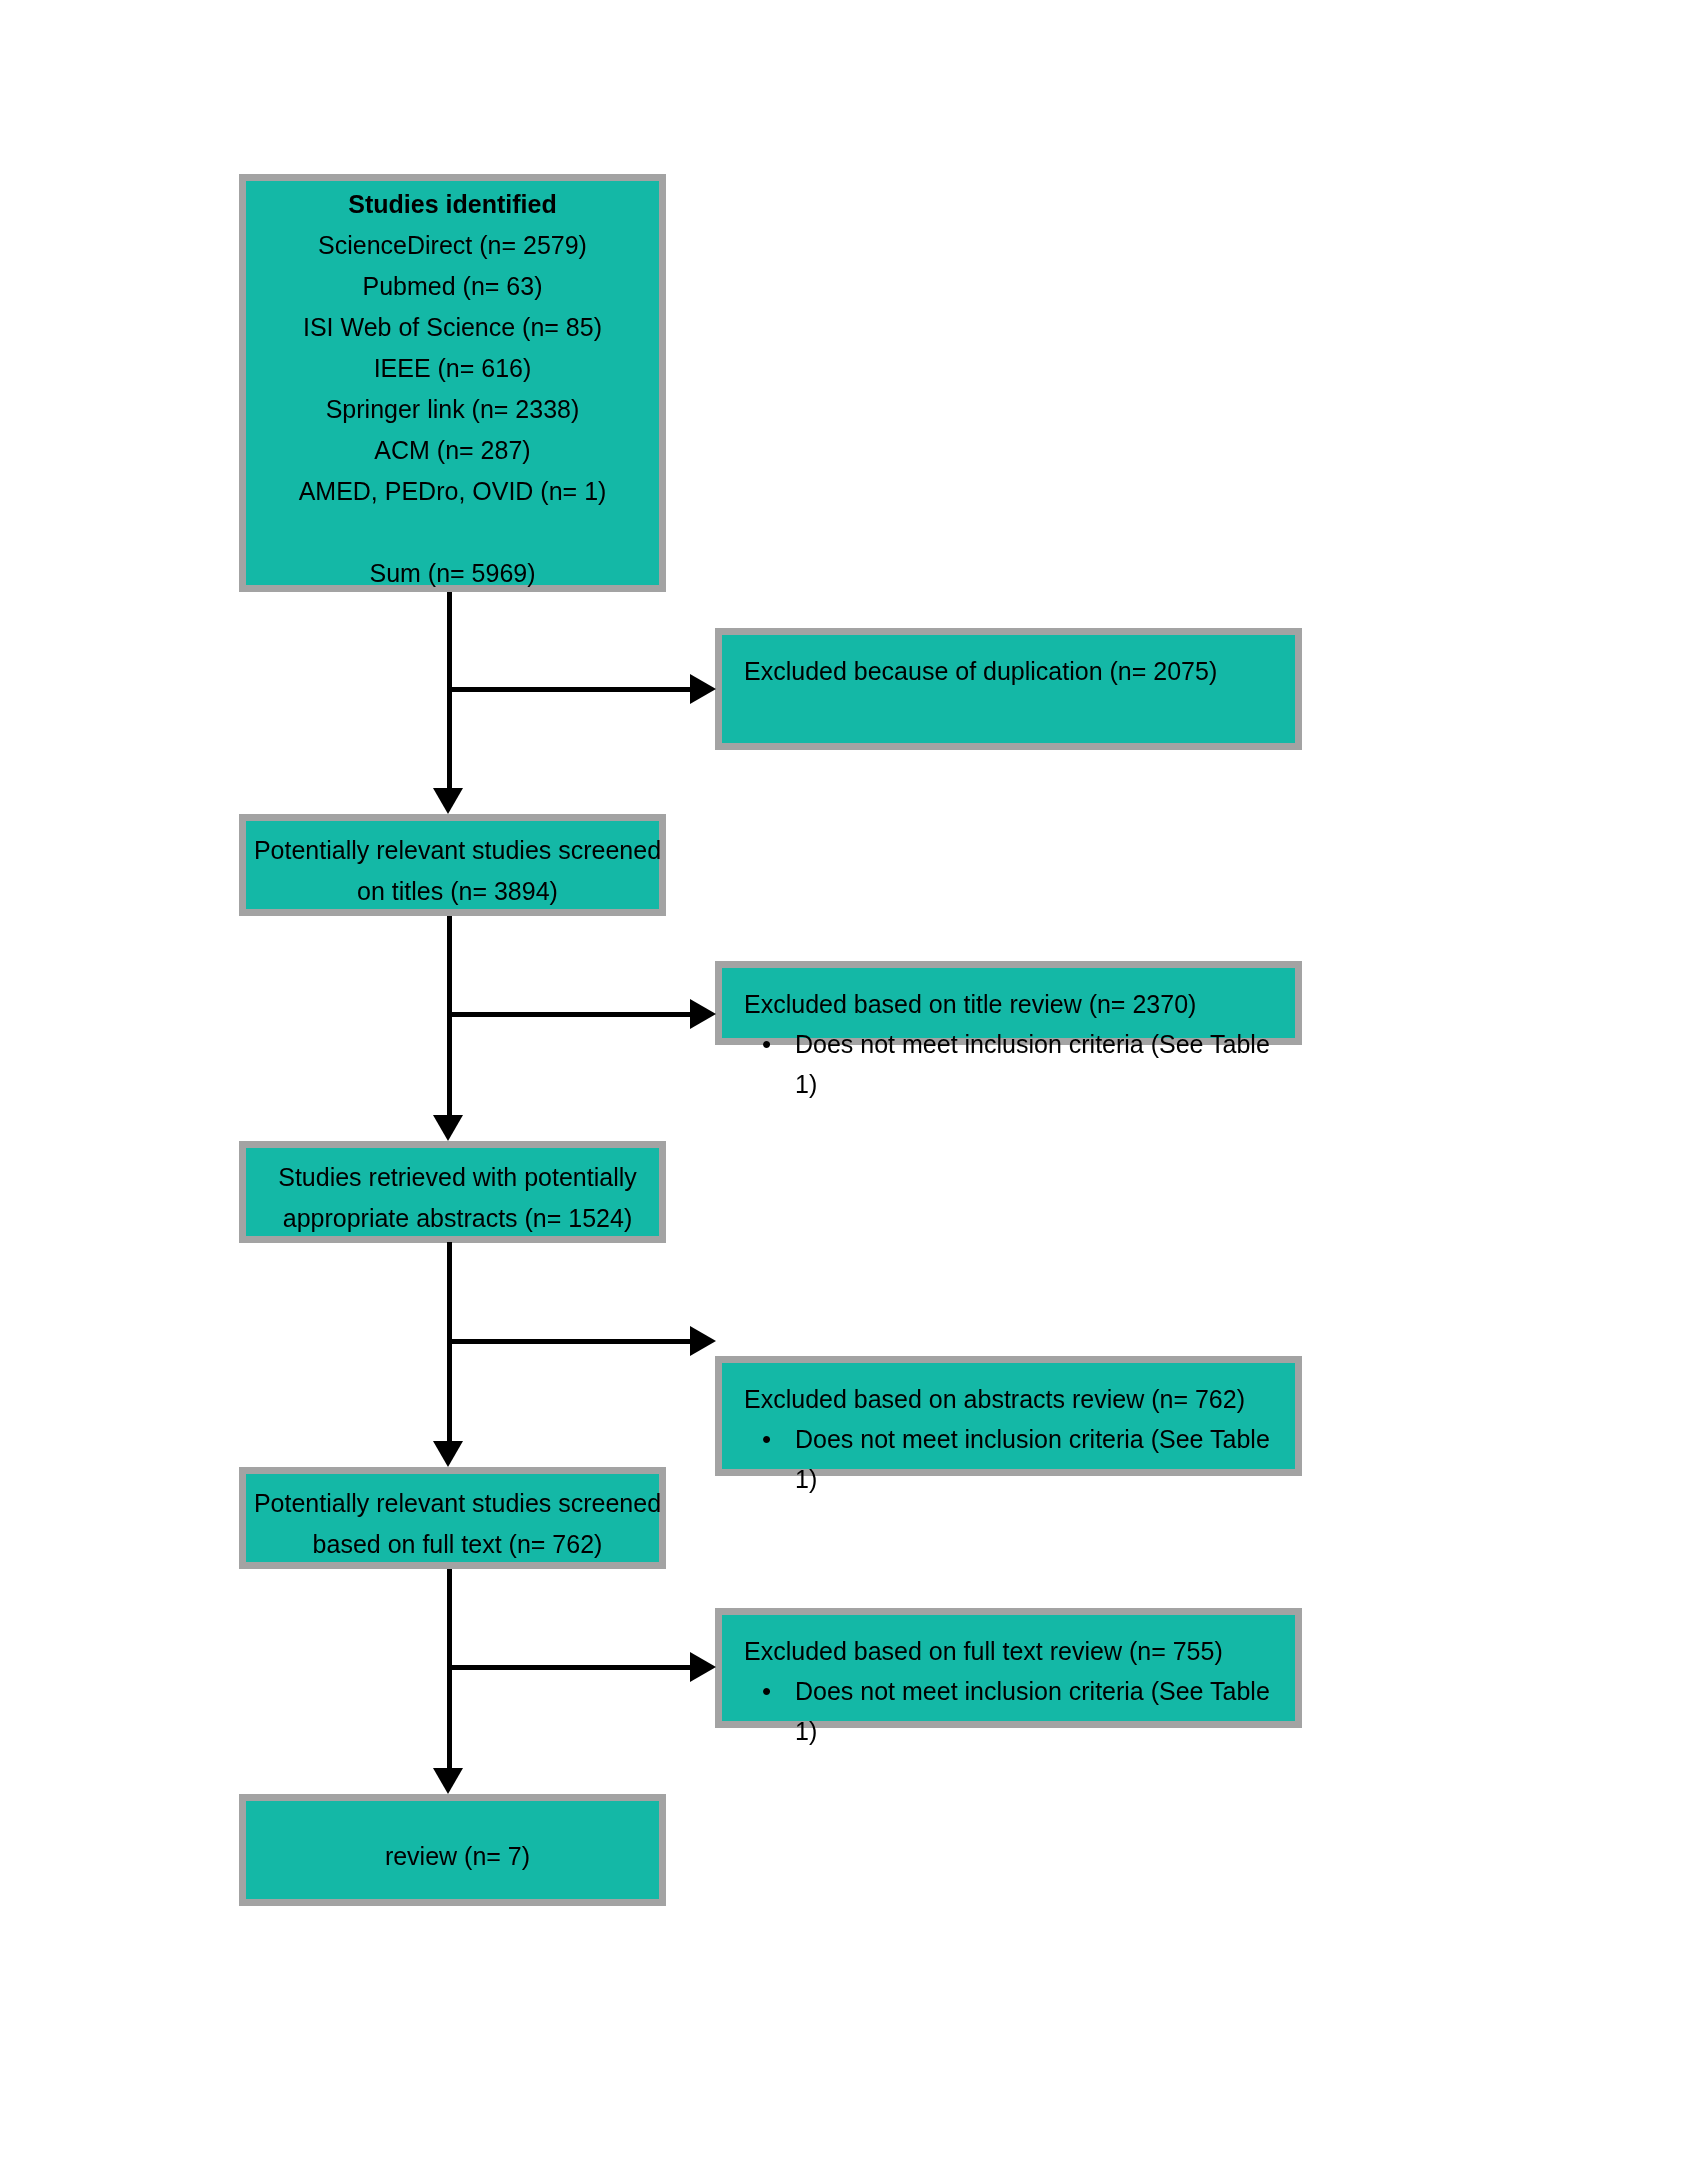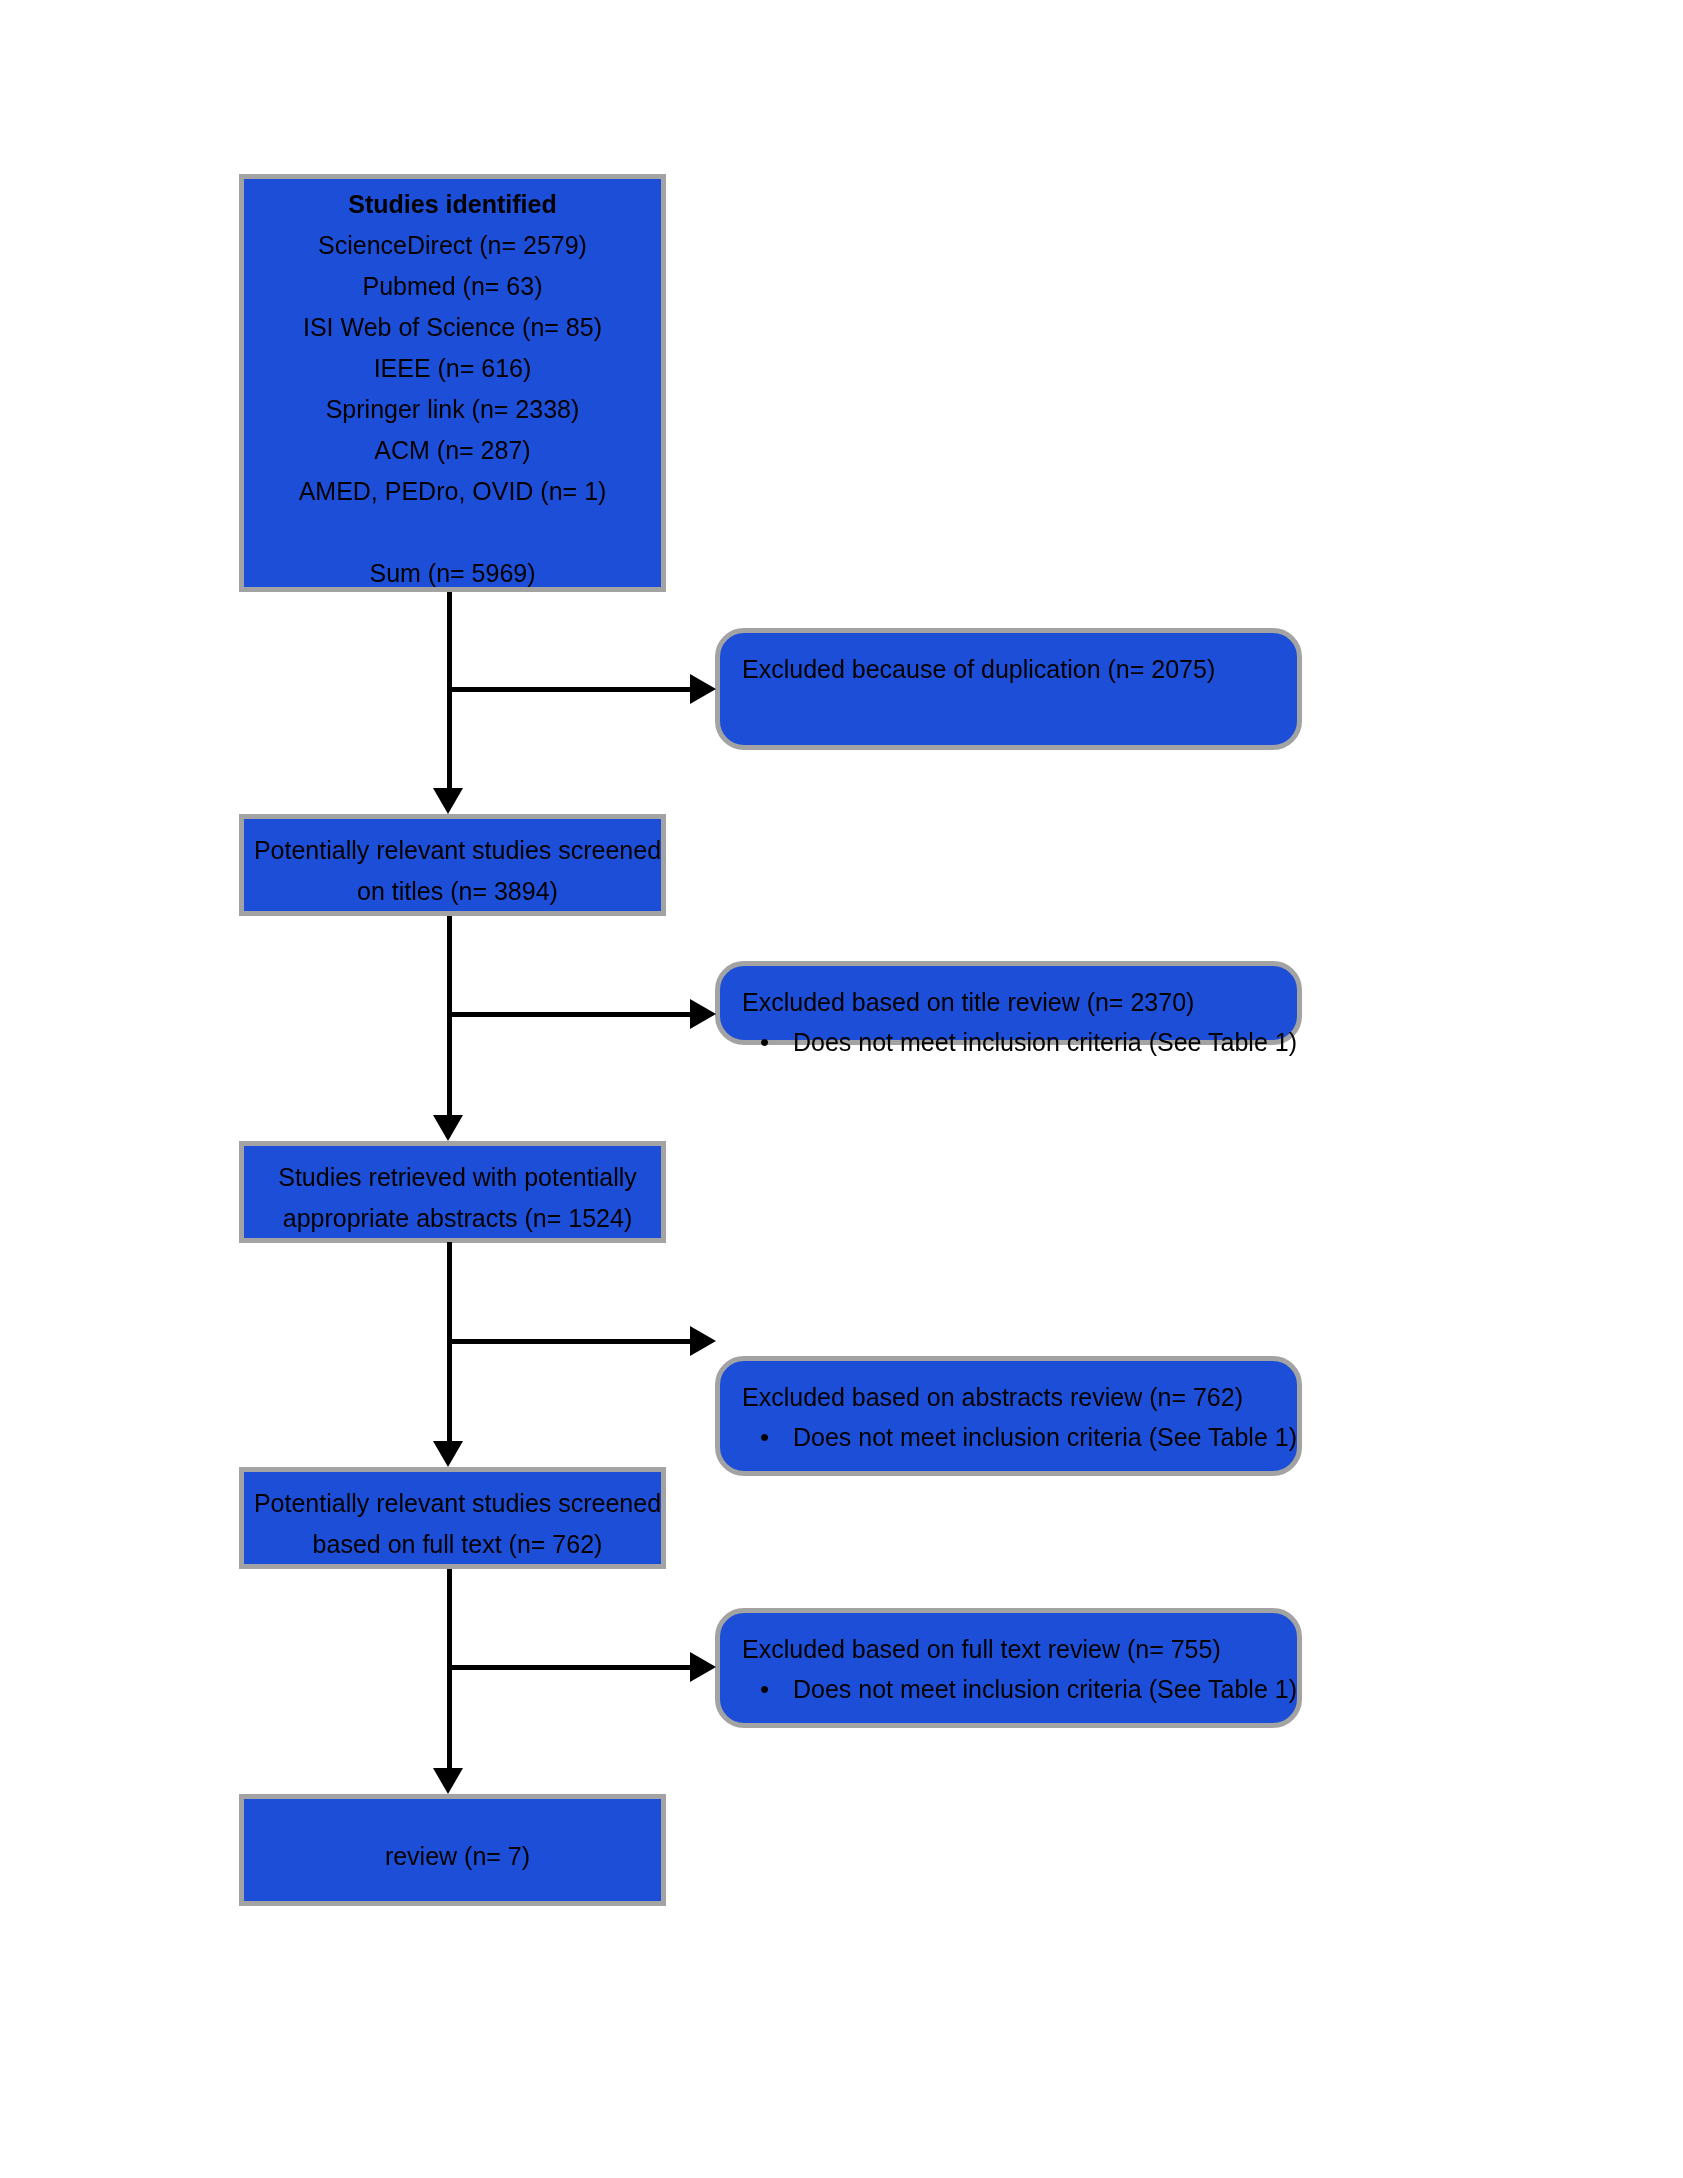--- a/index.html
+++ b/index.html
@@ -13,35 +13,34 @@
     height: 2178px;
     background: #ffffff;
     font-family: "Liberation Sans", sans-serif;
     overflow: hidden;
   }
 
   
   .node {
     position: absolute;
     box-sizing: border-box;
-    border: 5px solid #a3a3a3;
-    background: #1d4ed8;
+    border: 7px solid #a3a3a3;
+    background: #14b8a6;
     display: flex;
     flex-direction: column;
   }
   .node.center {
     align-items: center;
     justify-content: center;
     text-align: center;
   }
   .node.left-align {
     align-items: flex-start;
     justify-content: flex-start;
     text-align: left;
-    border-radius: 29px;
   }
 
   .line {
     font-size: 25px;
     line-height: 41px;
     color: #000000;
     white-space: nowrap;
   }
   .line.bold {
     font-weight: bold;

